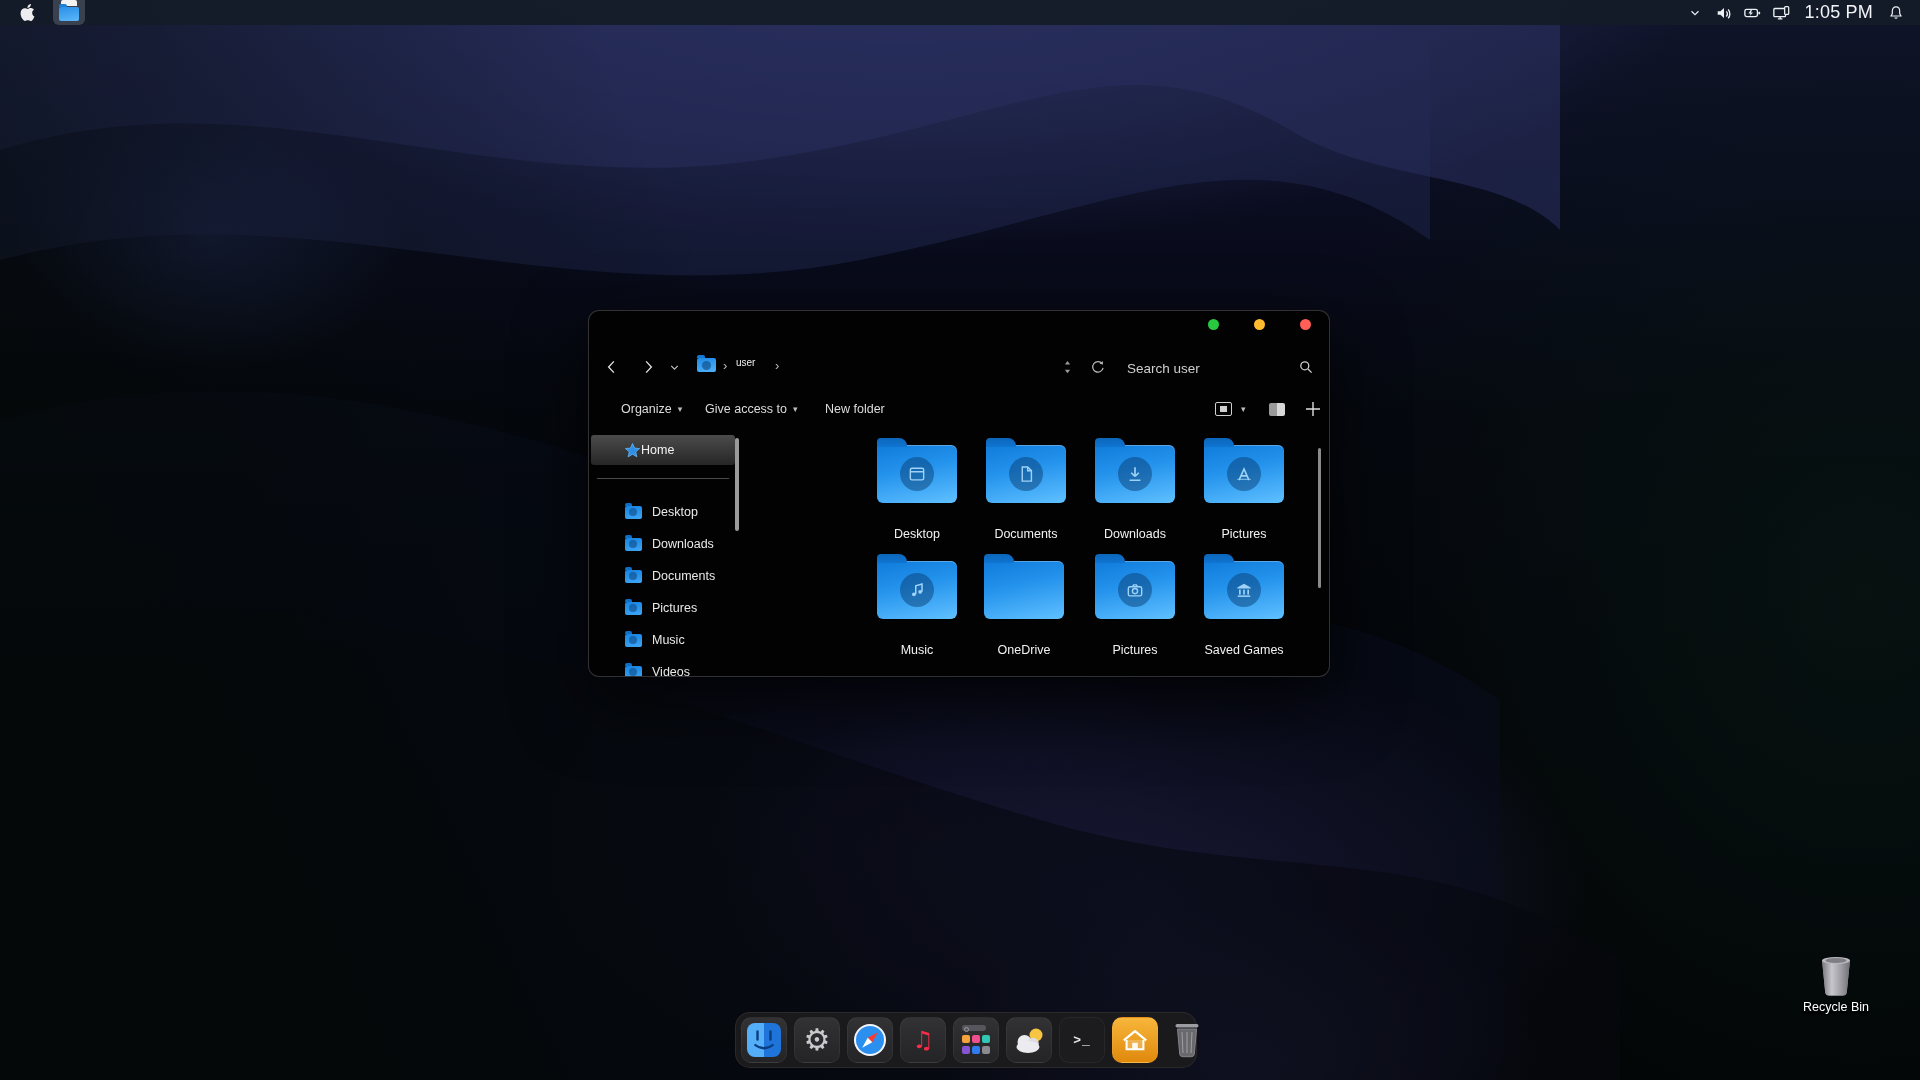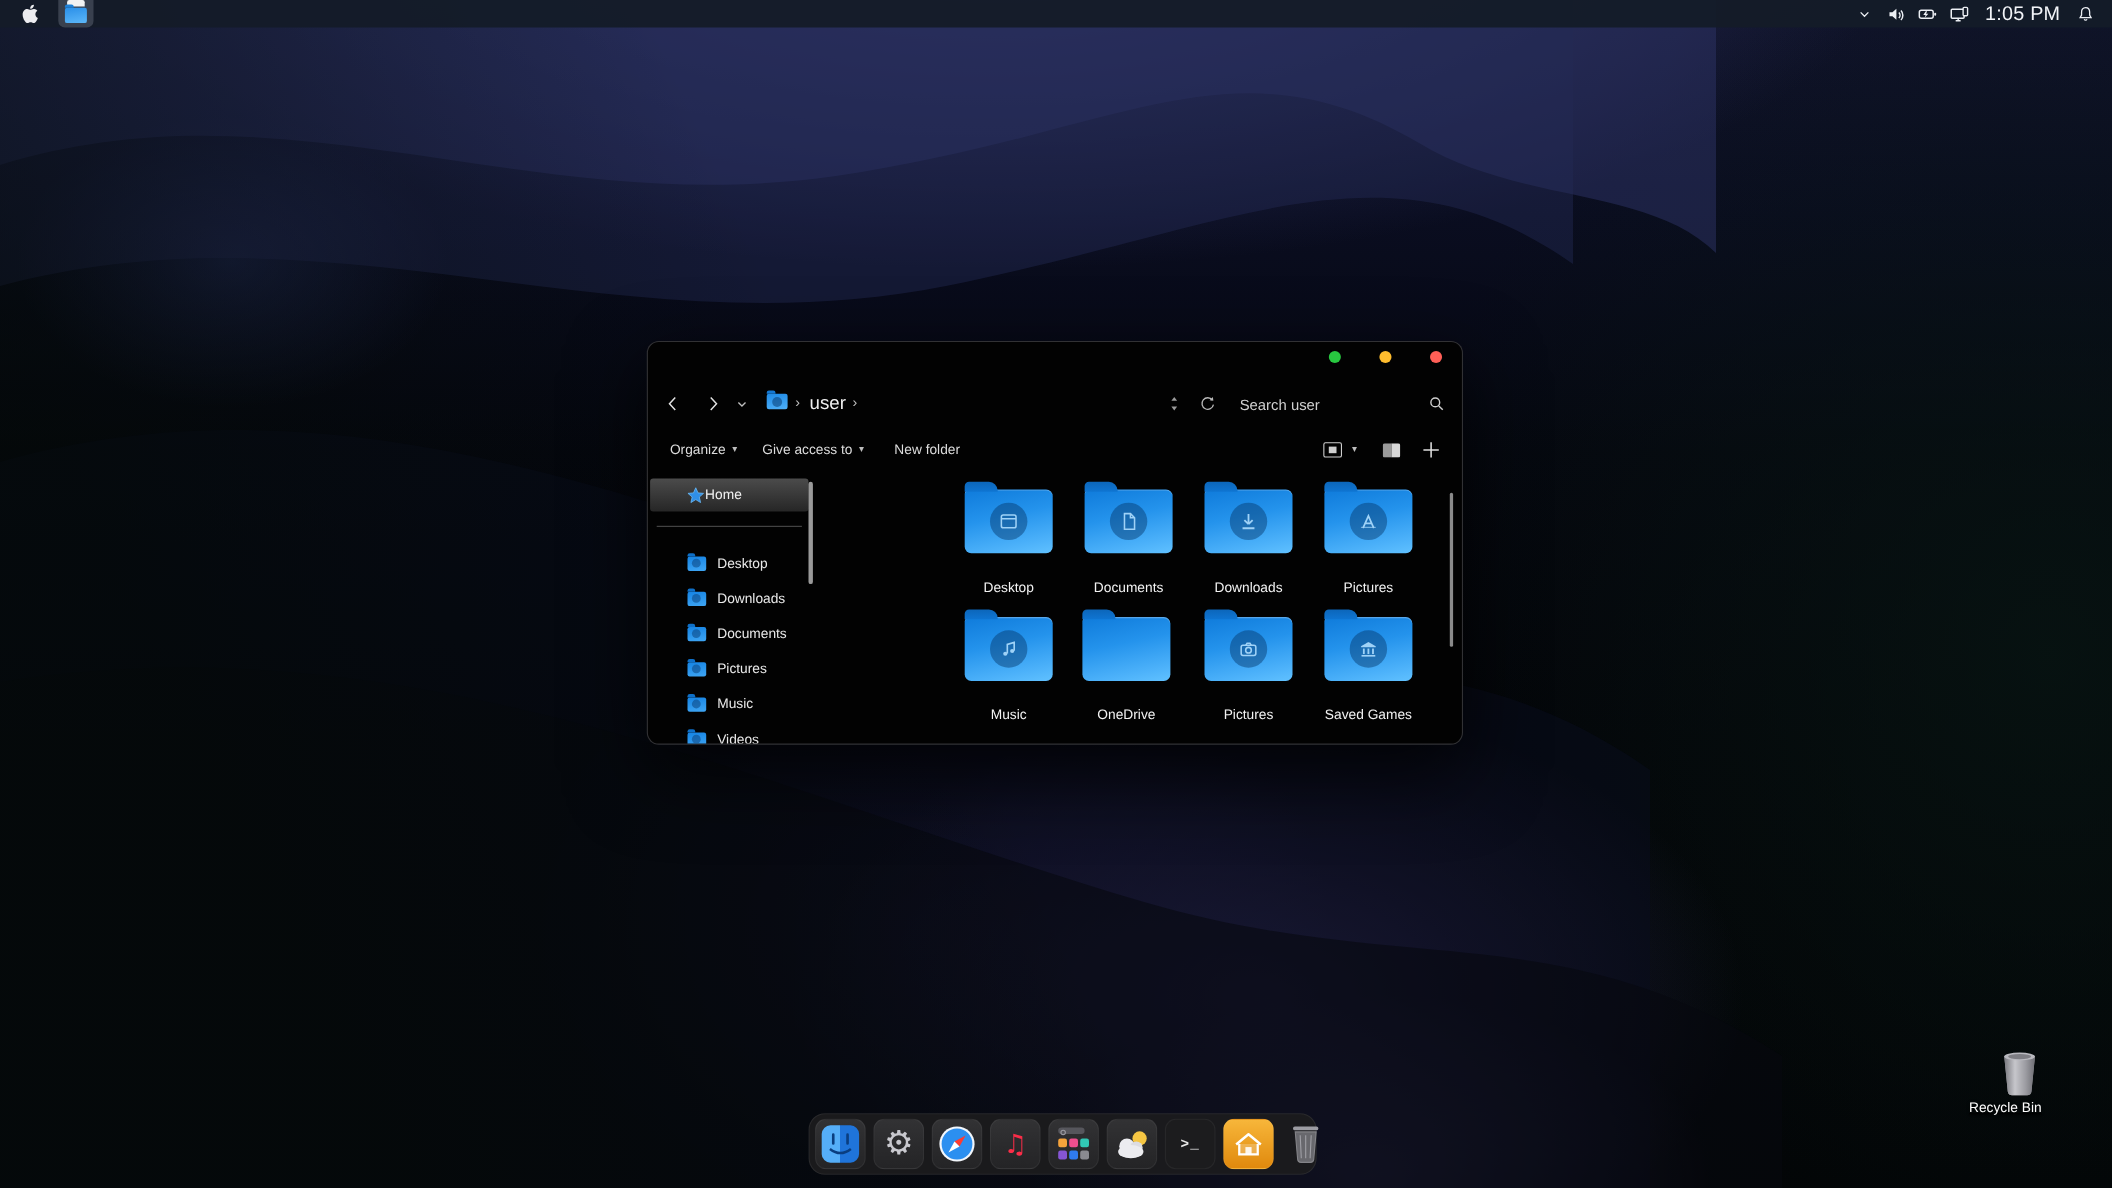--- a/index.html
+++ b/index.html
@@ -26,27 +26,27 @@
   .fe-folder::before{content:"";position:absolute;top:-3px;left:0;width:8px;height:3px;background:#1d7fd6;border-radius:2px 2px 0 0;}
   #tray{margin-left:auto;display:flex;align-items:center;gap:9px;margin-right:14px;color:#eceff4;}
   .clock{font-size:18px;color:#f2f4f8;letter-spacing:.2px;padding:0 4px;}
   .tray-ic{display:flex;align-items:center;justify-content:center;width:20px;height:20px;}
   
   #win{position:absolute;left:588px;top:310px;width:740px;height:365px;background:#020202;border-radius:11px;border:1px solid rgba(90,90,95,.55);box-shadow:0 25px 70px rgba(0,0,0,.75);overflow:hidden;z-index:10;}
   .dot{position:absolute;top:8px;width:11px;height:11px;border-radius:50%;}
   .navrow{position:absolute;left:0;top:38px;width:740px;height:36px;}
   .nav-ic{position:absolute;display:flex;align-items:center;justify-content:center;}
   .bc-sep{position:absolute;top:9px;font-size:13px;color:#bdbdbd;}
-  .bc-user{position:absolute;top:8px;font-size:17px;color:#f0f0f0;}
+  .bc-user{position:absolute;top:8px;font-size:10px;color:#f0f0f0;}
   .bc-folder{position:absolute;top:9px;width:19px;height:14px;border-radius:2px;background:linear-gradient(170deg,#1e8ae6,#4fb0f8);}
   .bc-folder::before{content:"";position:absolute;top:-3px;left:0;width:8px;height:3px;background:#1478d2;border-radius:2px 2px 0 0;}
   .bc-folder::after{content:"";position:absolute;left:5px;top:2.5px;width:9px;height:9px;border-radius:50%;background:rgba(8,60,115,.55);}
   #searchbox{position:absolute;left:536px;top:5px;width:165px;height:26px;background:transparent;border:none;outline:none;color:#d2d2d2;font-size:13.5px;font-family:"Liberation Sans",sans-serif;}
   #searchbox::placeholder{color:#cfcfcf;opacity:1;}
-  .toolrow{position:absolute;left:0;top:84px;width:740px;height:30px;}
+  .toolrow{position:absolute;left:12px;top:84px;width:740px;height:30px;}
   .toolbtn{position:absolute;top:0;height:28px;display:flex;align-items:center;gap:6px;color:#dcdcdc;font-size:12.5px;cursor:default;}
   .caret{font-size:9px;color:#bdbdbd;font-family:"DejaVu Sans",sans-serif;}
   .viewsq{width:15px;height:12px;border:1.5px solid #cfcfcf;border-radius:2px;display:flex;align-items:center;justify-content:center;}
   .viewsq i{display:block;width:7px;height:6px;background:#cfcfcf;}
   .panes{width:16px;height:13px;border-radius:2px;overflow:hidden;display:flex;}
   .panes i{display:block;height:100%;}
   
   .side-row{position:absolute;left:0;width:150px;height:32px;display:flex;align-items:center;color:#e9e9e9;font-size:12.5px;}
   .side-row .lbl{margin-left:10px;}
   .home-row{position:absolute;left:2px;top:124px;width:144px;height:30px;border-radius:3px;background:linear-gradient(180deg,#4b4b4b,#262626);display:flex;align-items:center;color:#f2f2f2;font-size:12.5px;}
@@ -71,21 +71,21 @@
   .gear-g{font-size:30px;color:#c9c9cf;line-height:1;}
   .note-g{font-size:24px;color:#fa2d48;line-height:1;}
   .term-g{font-family:"Liberation Mono",monospace;font-size:13px;font-weight:bold;color:#e8e8e8;letter-spacing:1px;}
   .finder-face{width:34px;height:34px;border-radius:8px;overflow:hidden;position:relative;background:linear-gradient(90deg,#55aef8 0 50%,#1f74da 50% 100%);}
   .home-tile{background:linear-gradient(180deg,#f7b63a,#e0890d);}
   .lp{width:34px;height:34px;position:relative;}
   .lp .pill{position:absolute;left:3px;top:2px;width:24px;height:6px;border-radius:3px;background:#56565c;}
   .lp .pill::before{content:"";position:absolute;left:2px;top:1.5px;width:3px;height:3px;border-radius:50%;border:1px solid #9a9aa2;}
   .lp .sq{position:absolute;width:8px;height:8px;border-radius:2px;}
   
-  #bin{position:absolute;left:1790px;top:952px;width:92px;text-align:left;z-index:5;text-decoration:underline;}
+  #bin{position:absolute;left:1790px;top:952px;width:92px;text-align:center;z-index:5;text-decoration:underline;}
   #bin .blabel{margin-top:2px;color:#fff;font-size:12.5px;text-shadow:0 1px 3px rgba(0,0,0,.9);}
   svg{display:block;}
 </style>
 </head>
 <body>
 
 <div id="desktop">
   <svg id="ridges" width="1920" height="1080" viewBox="0 0 1920 1080">
     <path d="M0,150 C260,70 480,200 760,160 C1020,122 1120,30 1290,130 C1380,185 1500,170 1560,230 L1560,0 L0,0 Z" fill="#2e3467" opacity="0.50"></path>
     <path d="M0,260 C300,180 560,320 860,260 C1120,208 1260,120 1430,240 L1430,0 L0,0 Z" fill="#242a55" opacity="0.45"></path>

